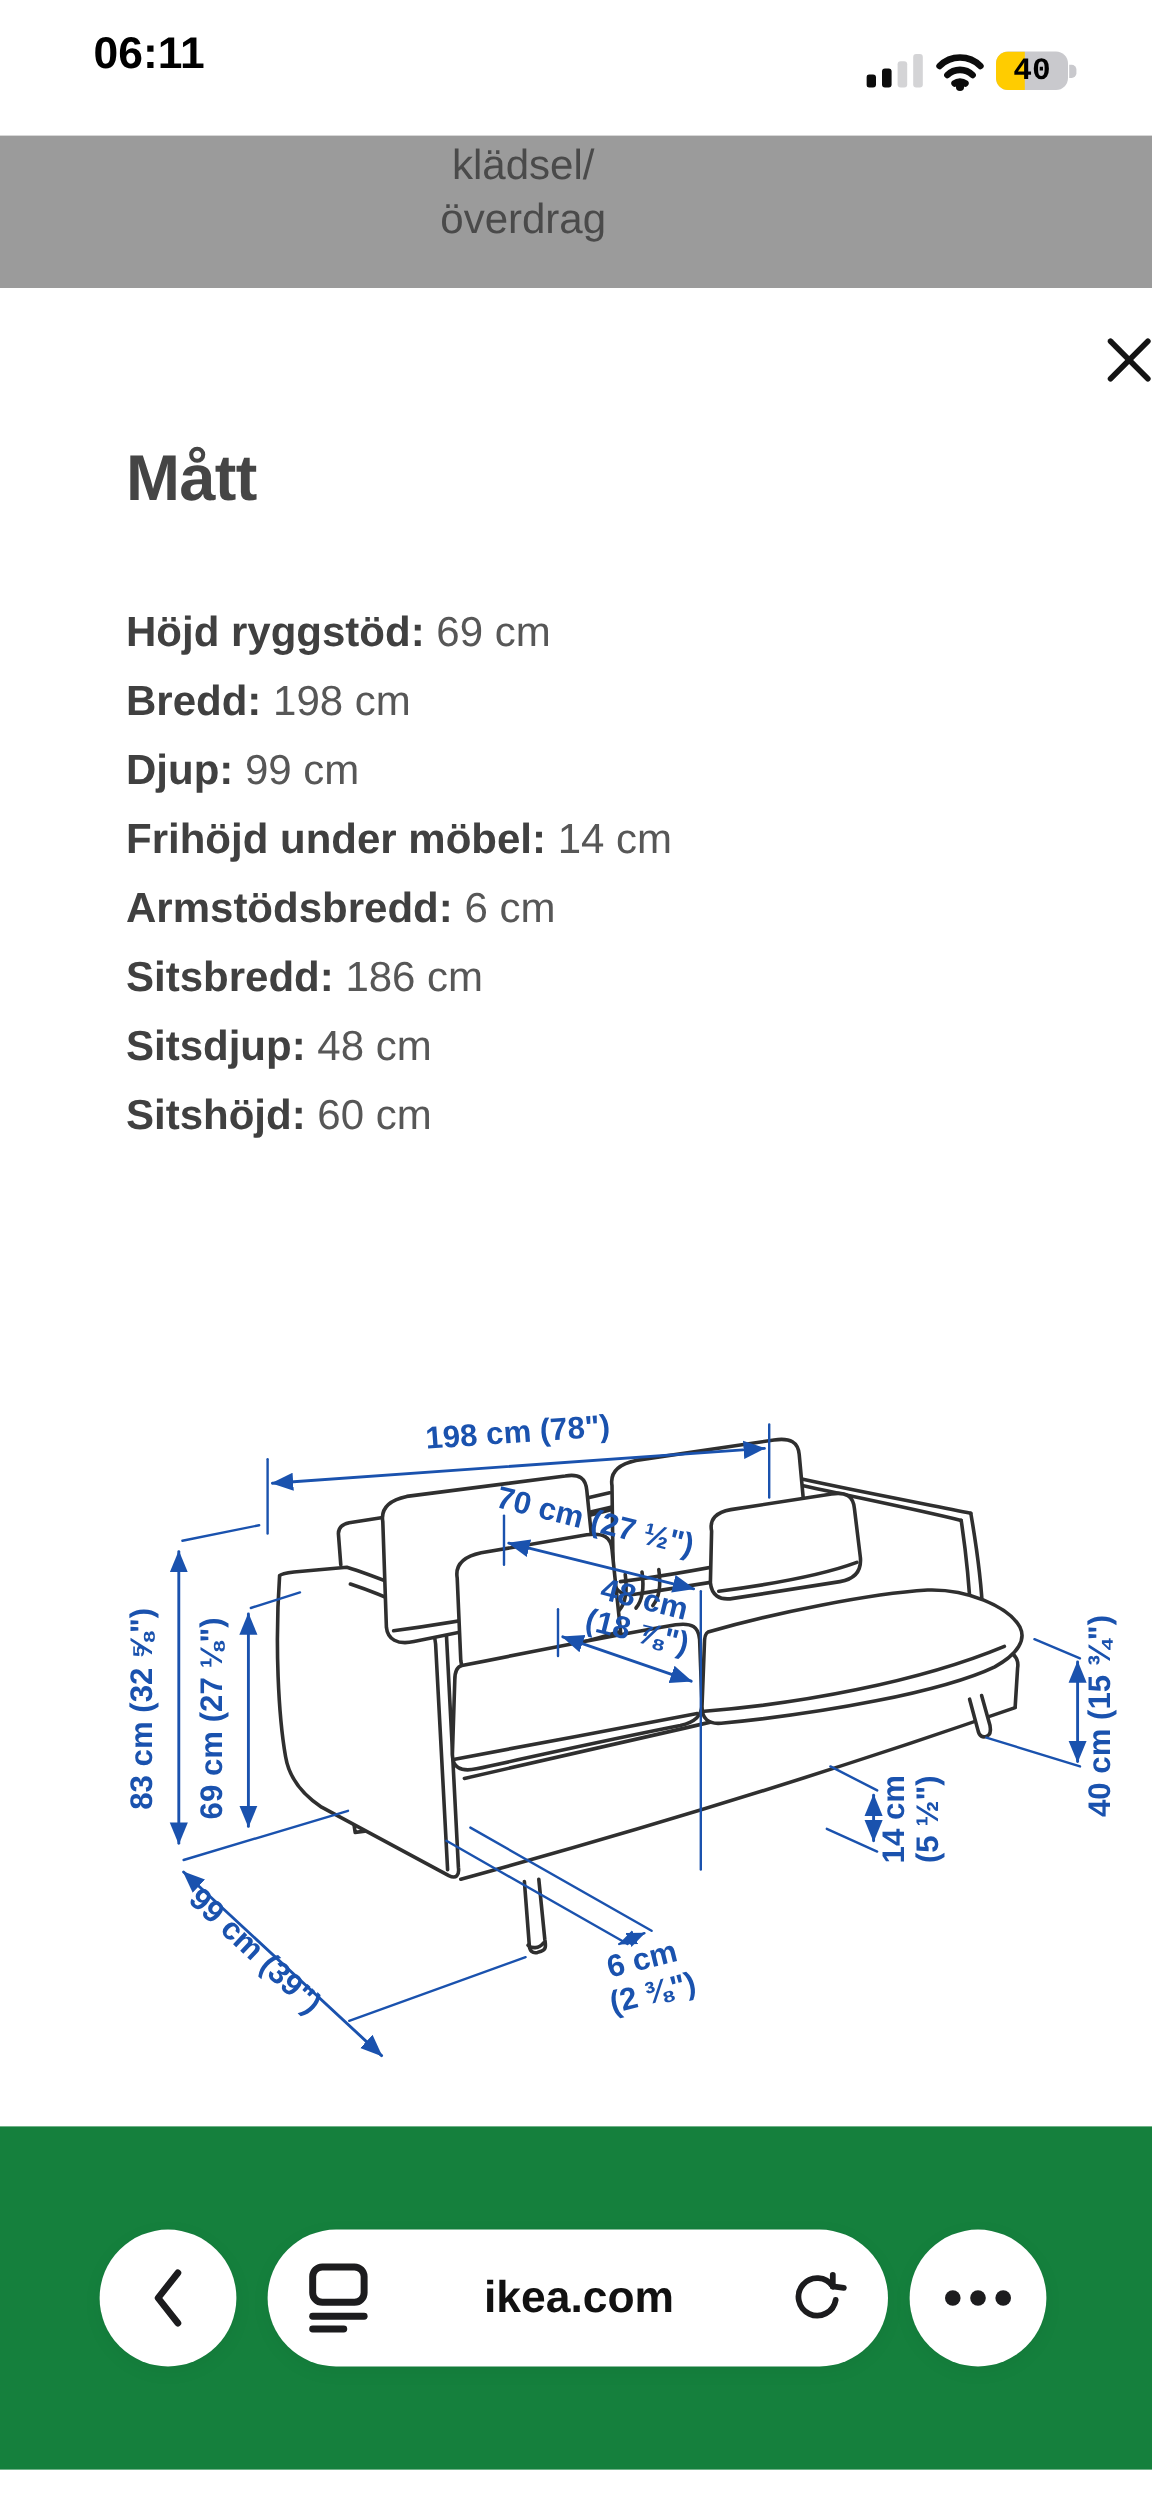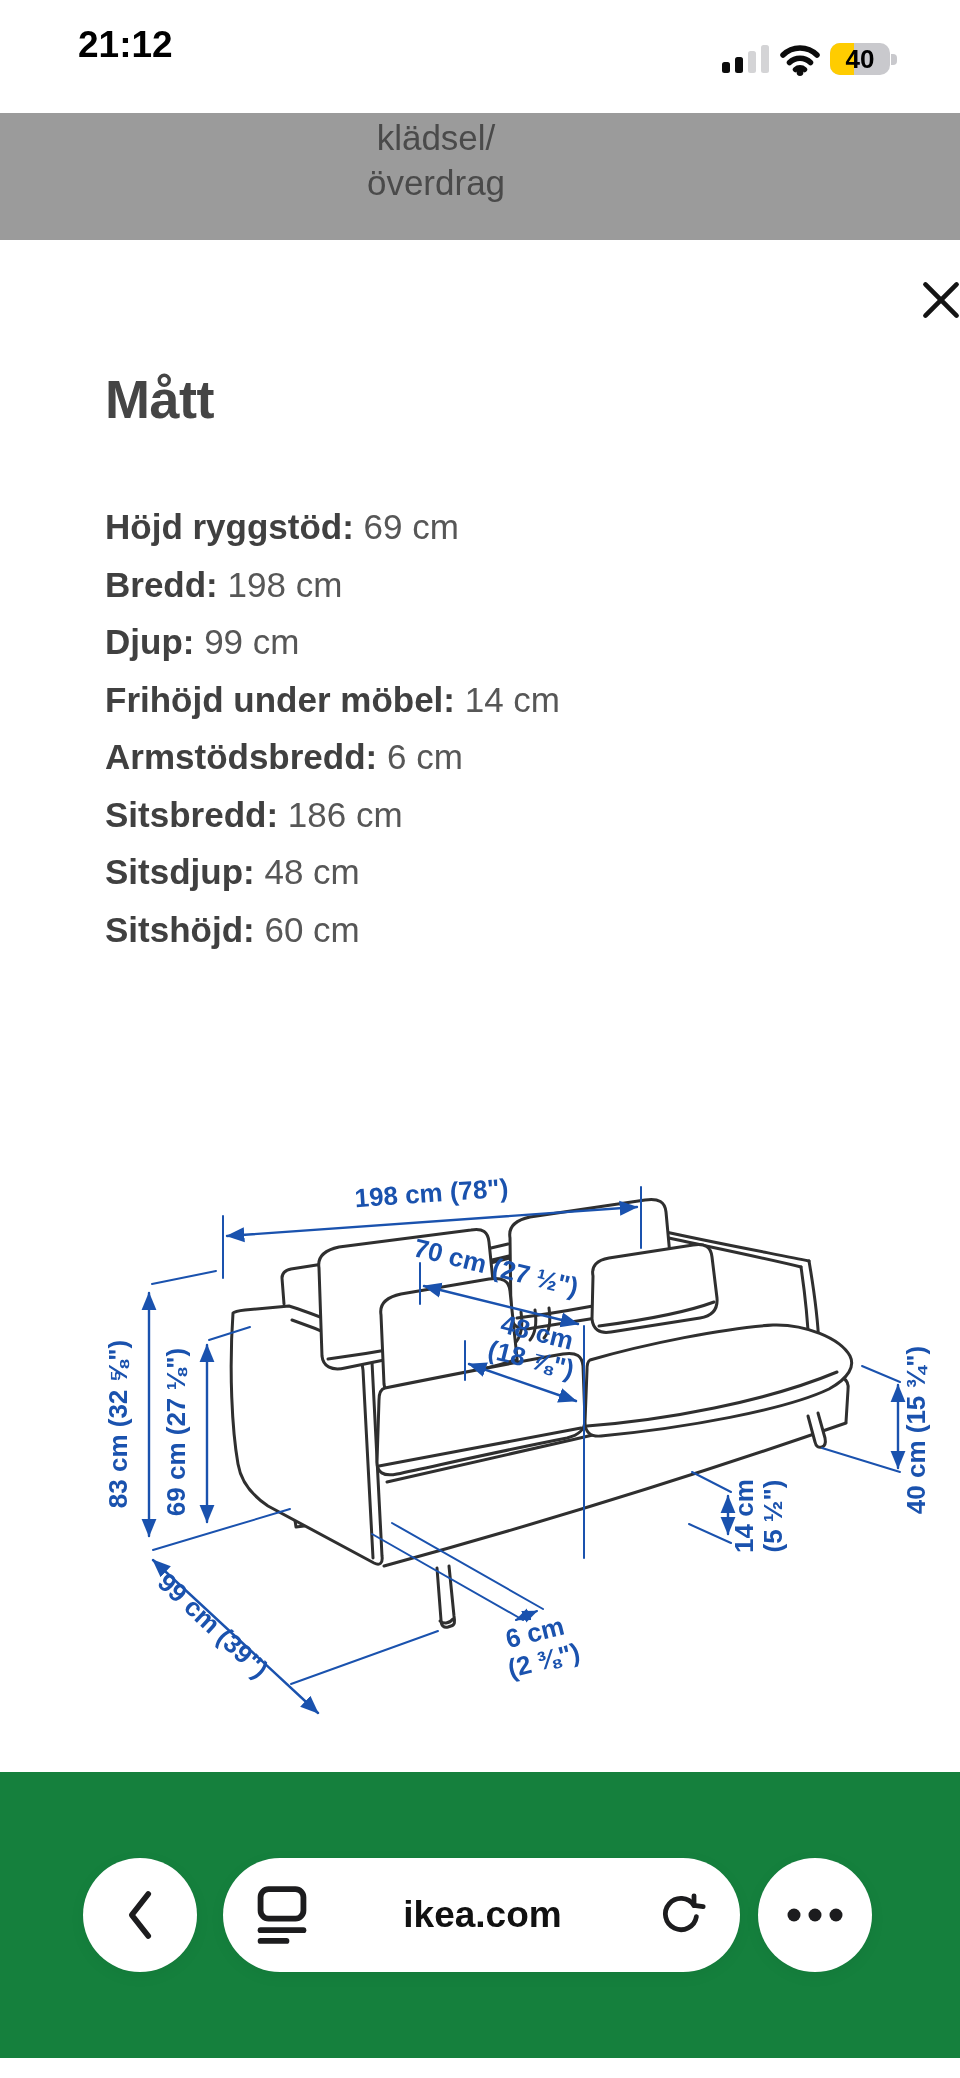--- a/index.html
+++ b/index.html
@@ -4,21 +4,21 @@
 <style>
   html,body{margin:0;padding:0;}
   body{
     width:960px;height:2078px;position:relative;background:#ffffff;
     font-family:"Liberation Sans", sans-serif;overflow:hidden;
     -webkit-font-smoothing:antialiased;
   }
   
   .status-bar{position:absolute;left:0;top:0;width:960px;height:113px;background:#ffffff;}
   .status-time{position:absolute;left:78px;top:24px;font-size:37px;font-weight:700;color:#000;}
-  .status-icons{position:absolute;right:60px;top:40px;display:flex;gap:8px;}
+  .status-icons{position:absolute;right:60px;top:40px;display:flex;gap:8px;font-family:Liberation Mono, monospace;}
   .battery{position:relative;width:70px;height:38px;}
   .battery-body{position:absolute;left:0;top:3px;width:60px;height:32px;border-radius:10px;background:#c9c9cd;overflow:hidden;}
   .battery-fill{position:absolute;left:0;top:0;height:100%;width:40%;background:#ffcc00;}
   .battery-num{position:absolute;left:0;top:3px;width:60px;height:32px;display:flex;align-items:center;justify-content:center;font-size:26px;font-weight:700;color:#000;}
   .battery-cap{position:absolute;left:61px;top:14px;width:6px;height:11px;background:#c9c9cd;border-radius:0 4px 4px 0;}
   
   .dim-strip{position:absolute;left:0;top:113px;width:960px;height:127px;background:#9b9b9b;padding-left:18px;}
   .dim-text{position:relative;left:-62px;top:2px;text-align:center;color:#4a4a4a;font-size:35px;line-height:45px;}
   
   .sheet{position:absolute;left:0;top:240px;width:960px;height:1838px;background:#ffffff;border-radius:32px 32px 0 0;margin-left:45px;}
@@ -36,21 +36,21 @@
   .back-btn{left:83px;}
   .more-btn{left:758px;}
   .addr-pill{position:absolute;left:223px;top:86px;width:517px;height:114px;border-radius:57px;background:#fff;border:none;padding:0 34px;cursor:pointer;
     box-shadow:0 4px 16px rgba(0,0,0,0.05), 0 0 1px rgba(0,0,0,0.06);display:flex;align-items:center;justify-content:space-between;}
   .addr-url{flex:1;text-align:center;font-size:37px;font-weight:700;color:#111;}
 </style>
 </head>
 <body>
 
 <div class="status-bar">
-  <div class="status-time">21:12</div>
+  <div class="status-time">06:11</div>
   <div class="status-icons">
     <svg width="48" height="38" viewBox="0 0 48 38">
       <rect x="0" y="22" width="8" height="11" rx="2.5" fill="#0c0c0c"></rect>
       <rect x="13" y="17" width="8" height="16" rx="2.5" fill="#0c0c0c"></rect>
       <rect x="26" y="11" width="8" height="22" rx="2.5" fill="#d4d4d6"></rect>
       <rect x="39" y="5" width="8" height="28" rx="2.5" fill="#d4d4d6"></rect>
     </svg>
     <svg width="44" height="38" viewBox="0 0 40 38">
       <path d="M3,15 A24,24 0 0 1 37,15" fill="none" stroke="#0c0c0c" stroke-width="5.5" stroke-linecap="round"></path>
       <path d="M9.5,22.5 A15,15 0 0 1 30.5,22.5" fill="none" stroke="#0c0c0c" stroke-width="5.5" stroke-linecap="round"></path>

